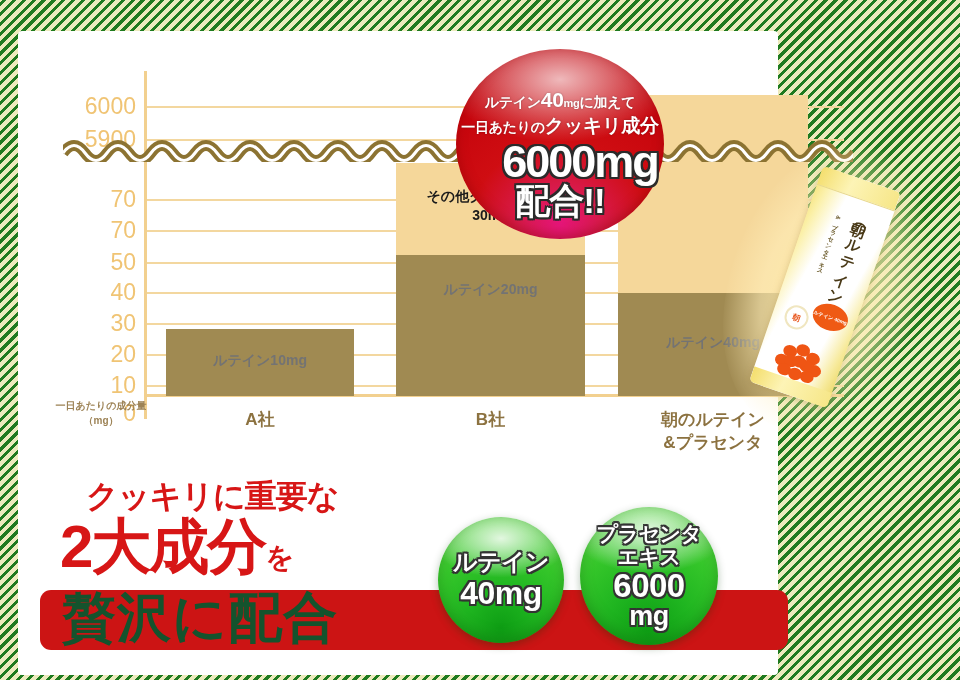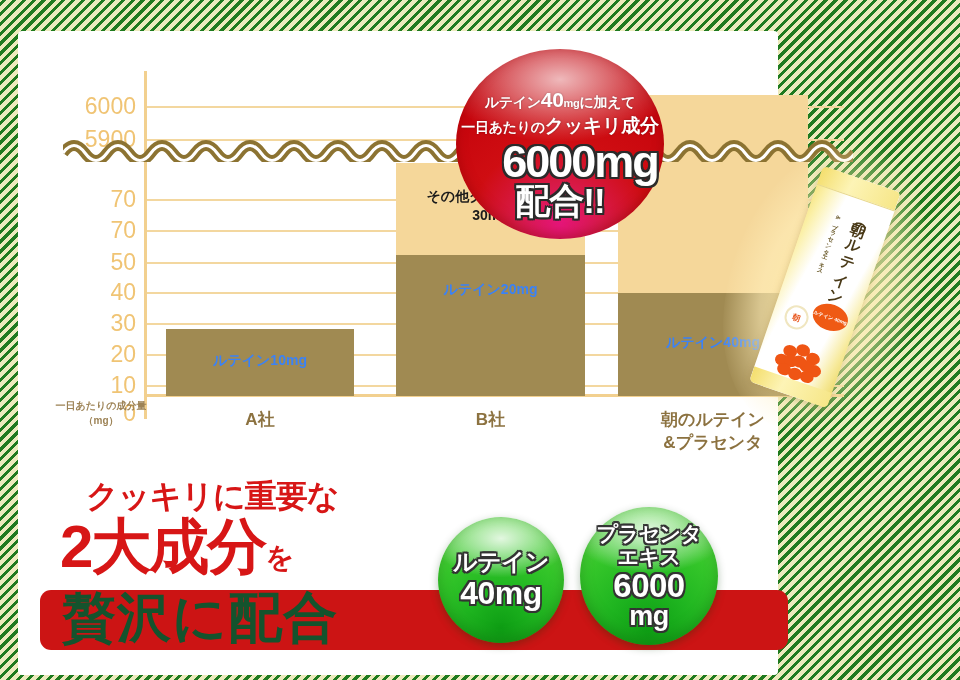--- a/index.html
+++ b/index.html
@@ -98,21 +98,21 @@
     position: absolute;
     bottom: 0;
   }
   .seg { position: absolute; width: 100%; }
   .seg-dark  { background: #a08a52; }
   .seg-light { background: #f5d79a; }
   .seg-label {
     position: absolute;
     width: 100%;
     text-align: center;
-    color: #3b82f6;
+    color: #737373;
     font-size: 14px;
     font-weight: bold;
     line-height: 1.35;
   }
   .seg-label.dark-text { color: #1a1a1a; }
 
   .cat-label {
     position: absolute;
     text-align: center;
     font-size: 17px;

